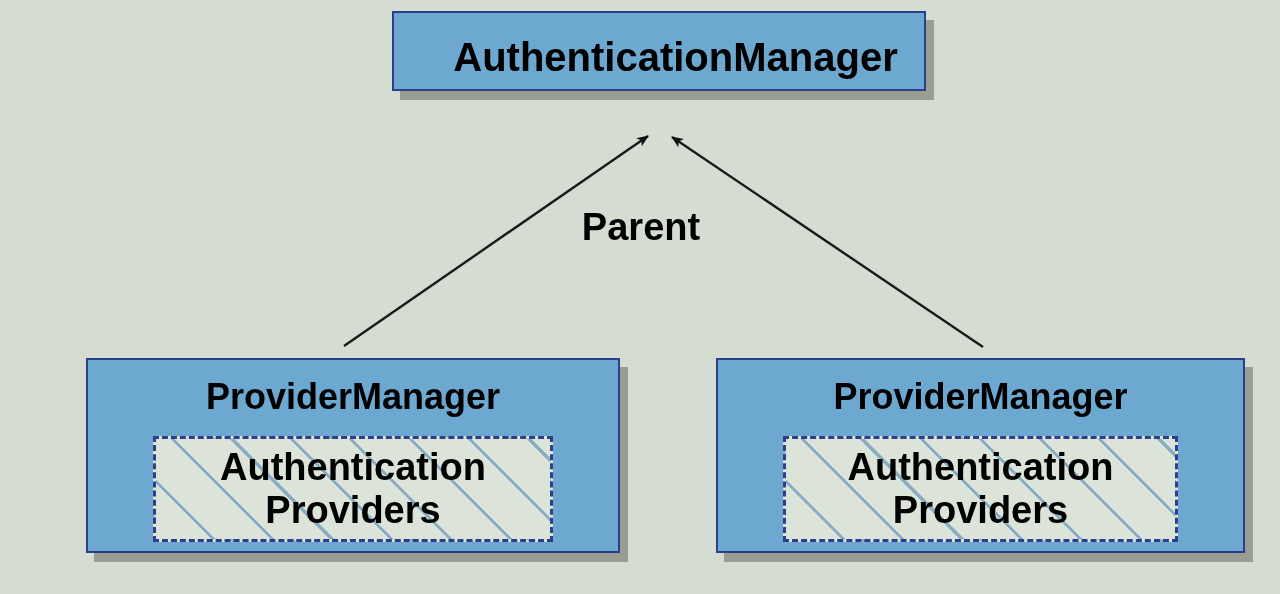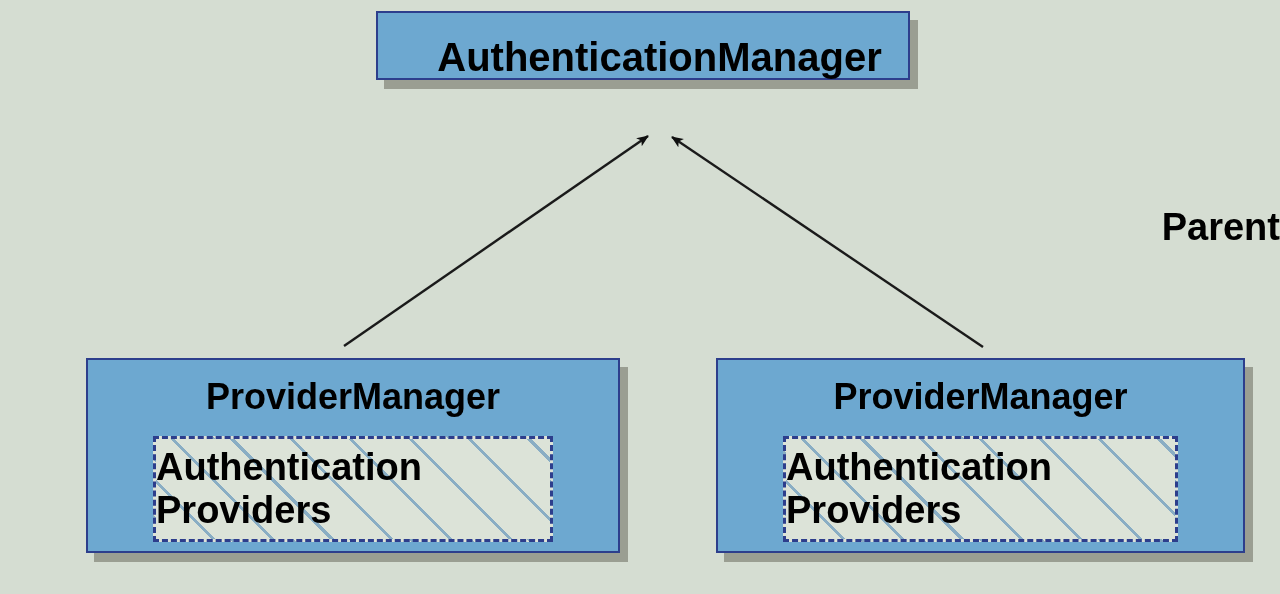--- a/index.html
+++ b/index.html
@@ -43,24 +43,24 @@
   .node-title {
     font-weight: bold;
     color: #000000;
     text-align: center;
     white-space: nowrap;
     line-height: 1;
   }
 
   
   #node-auth-manager {
-    left: 376px;
+    left: 392px;
     top: 11px;
     width: 534px;
-    height: 69px;
+    height: 80px;
     padding-left: 33px;
   }
   #node-auth-manager .node-title {
     font-size: 40px;
     margin-top: 24px;
   }
 
   
   .node-provider {
     top: 358px;
@@ -97,36 +97,36 @@
         rgba(70, 130, 180, 0.55) 42px
     );
     overflow: hidden;
   }
 
   .subnode-label {
     font-weight: bold;
     color: #000000;
     font-size: 38px;
     line-height: 1.12;
-    text-align: left;
+    text-align: center;
     width: 100%;
     position: absolute;
     top: 50%;
     left: 0;
     transform: translateY(-50%);
     white-space: pre-line;
   }
 
   
   #edge-label-parent {
     position: absolute;
     left: 0;
     top: 208px;
     width: 1280px;
-    text-align: right;
+    text-align: center;
     font-size: 38px;
     font-weight: bold;
     color: #000000;
     line-height: 1;
   }
   #edge-label-parent .edge-label-text {
     display: inline-block;
     margin-left: 2px;
   }
 </style>

